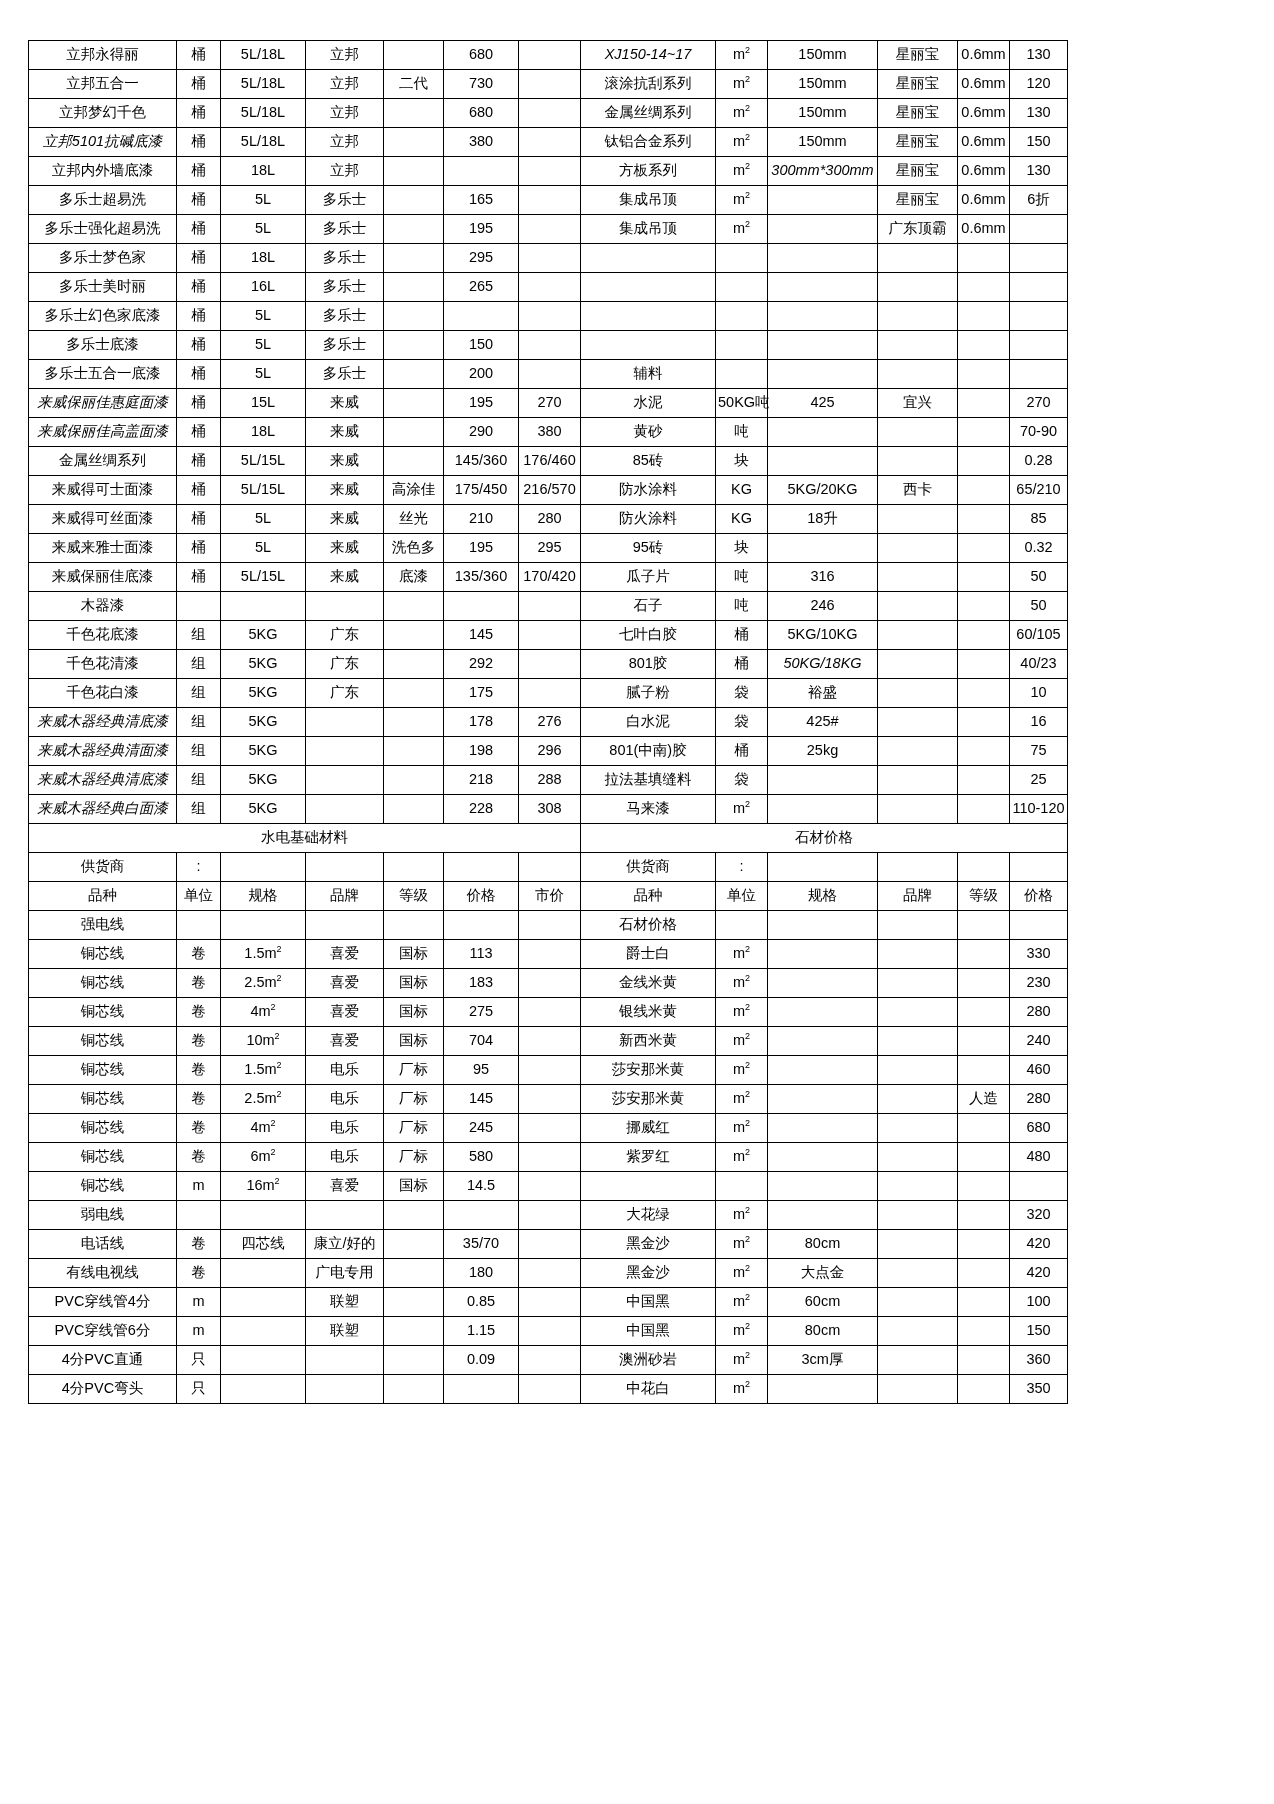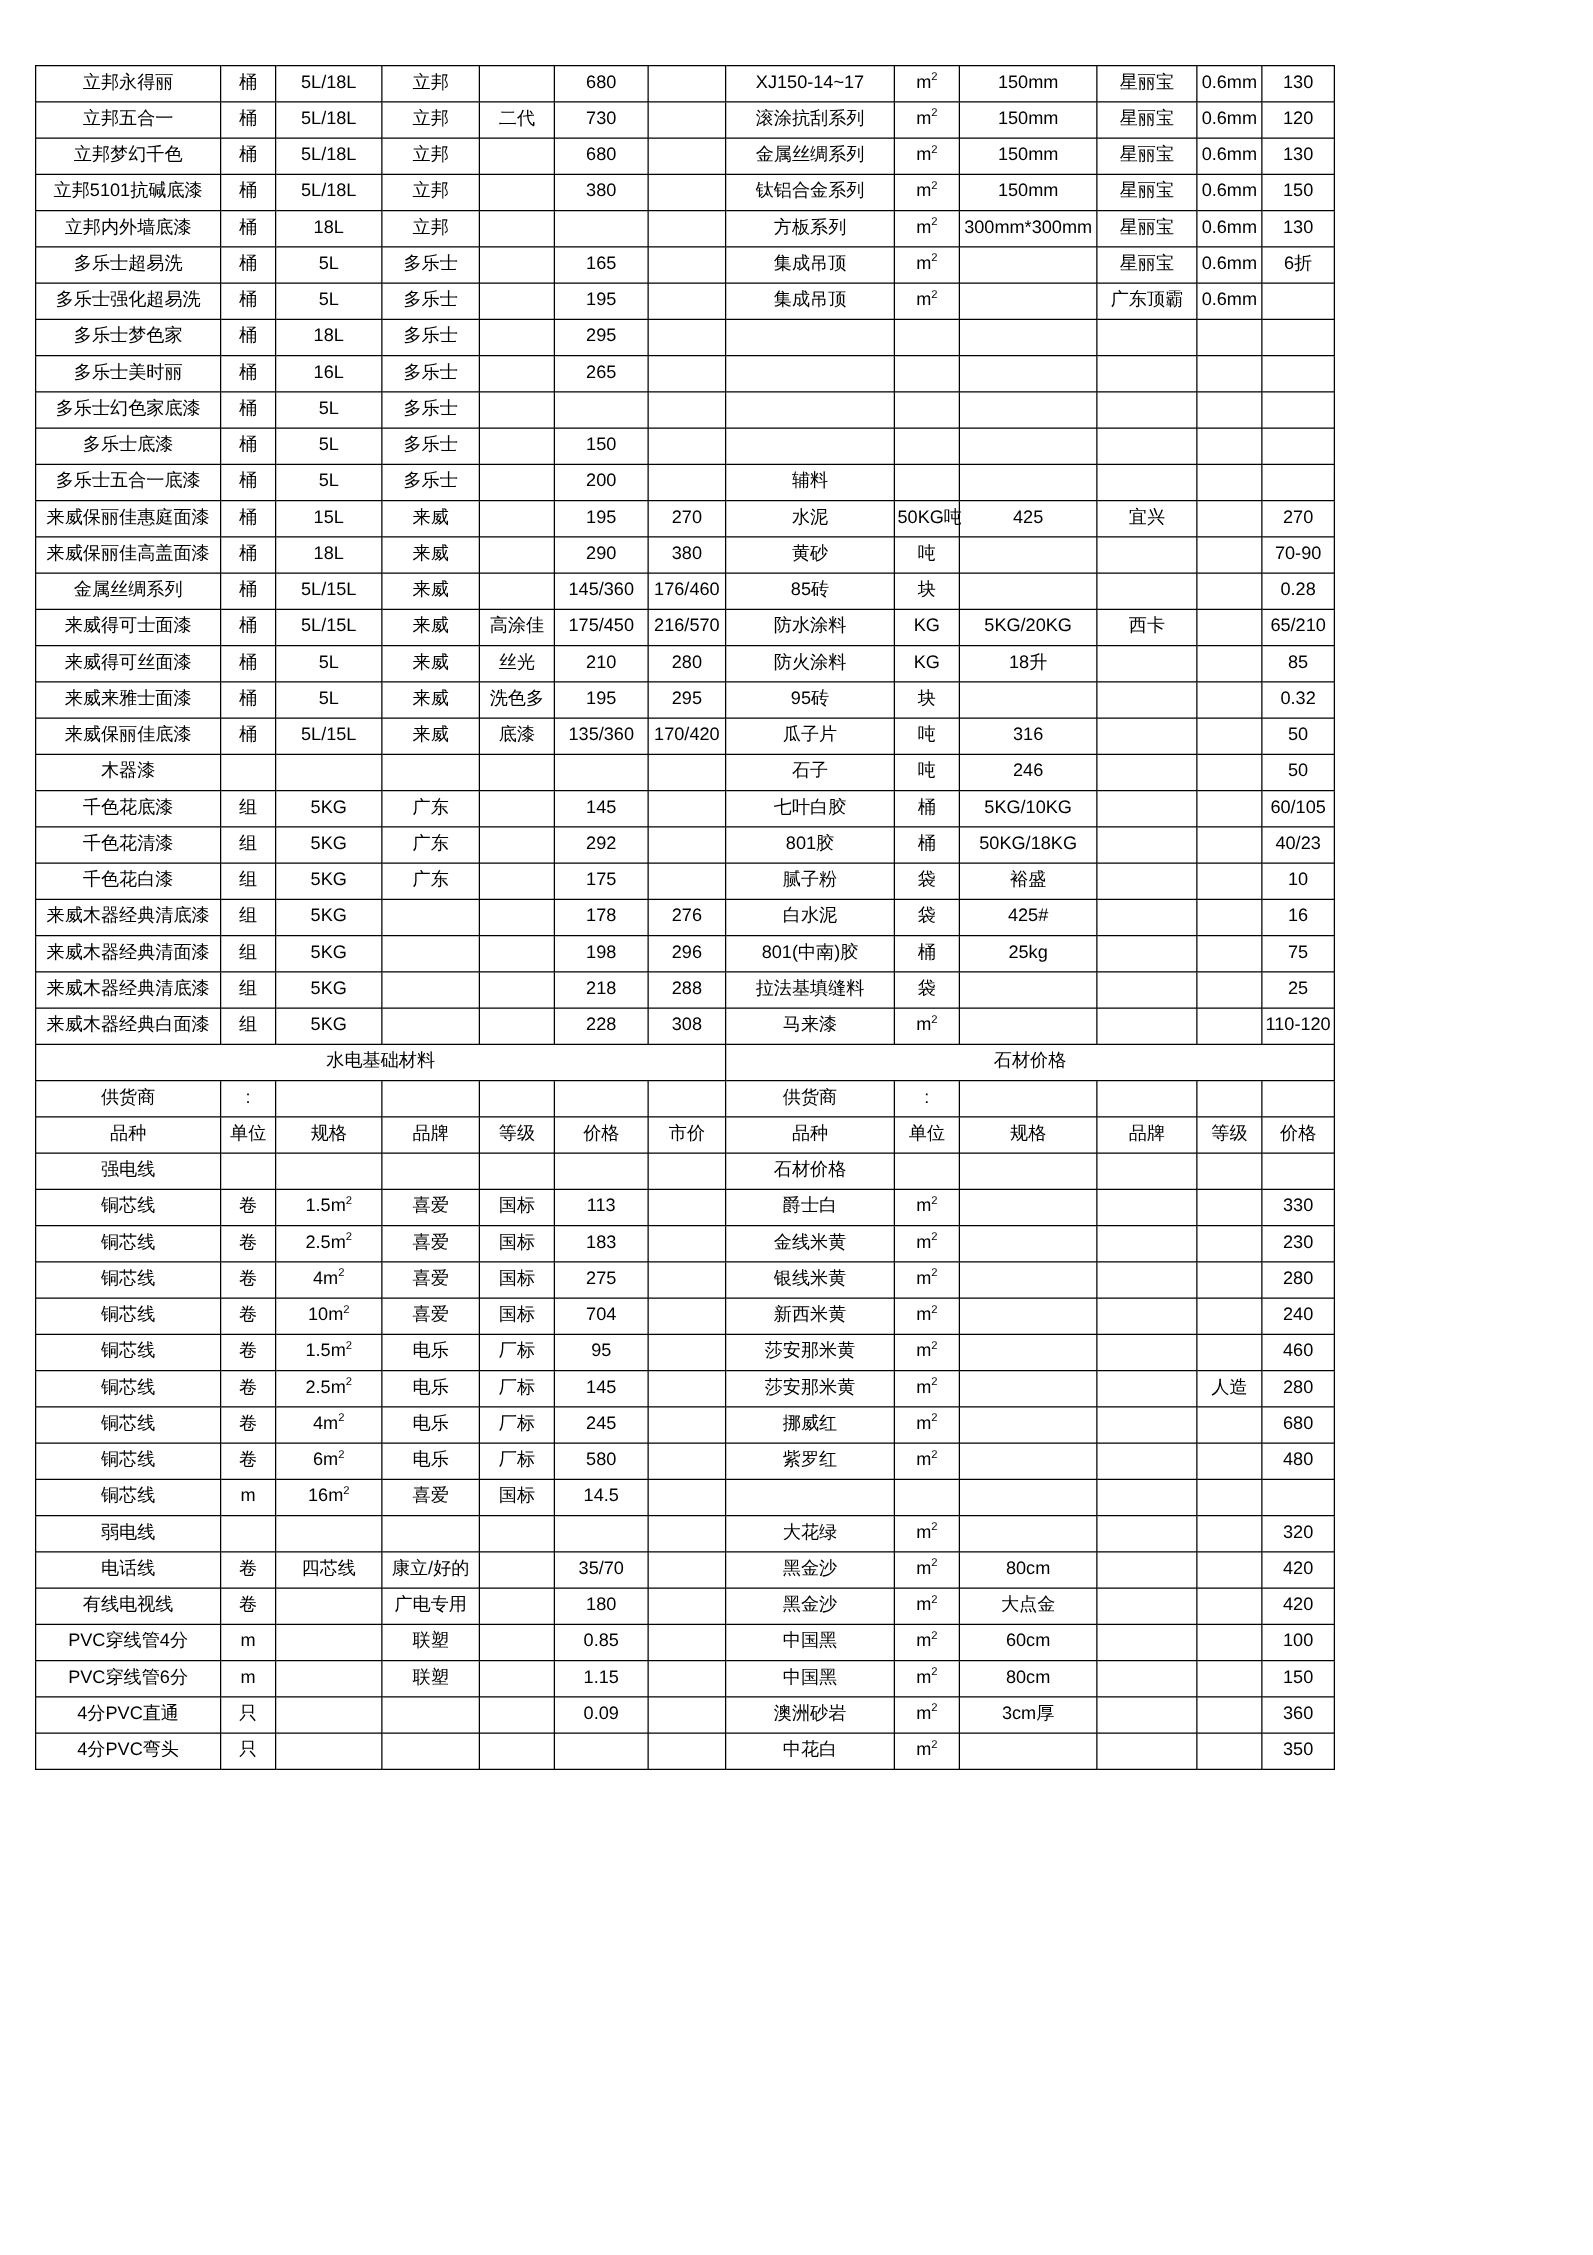--- a/index.html
+++ b/index.html
@@ -11,21 +11,21 @@
     width: 1274px;
     height: 1804px;
     font-family: "Liberation Sans", "DejaVu Sans", sans-serif;
     color: #000000;
     overflow: hidden;
   }
 
   #sheet {
     position: absolute;
     left: 28px;
-    top: 52px;
+    top: 40px;
     width: 1019px;
   }
 
   table.grid {
     border-collapse: collapse;
     table-layout: fixed;
     width: 1019px;
   }
 
   table.grid td {
@@ -41,20 +41,21 @@
     color: #000;
   }
 
   
   td.num {
     font-size: 15px;
   }
 
   td.small {
     font-size: 12.5px;
+    font-style: italic;
   }
 
   td.blank {
     
   }
 
   td.sect {
     font-size: 14.5px;
     margin-left: 28px;
   }

